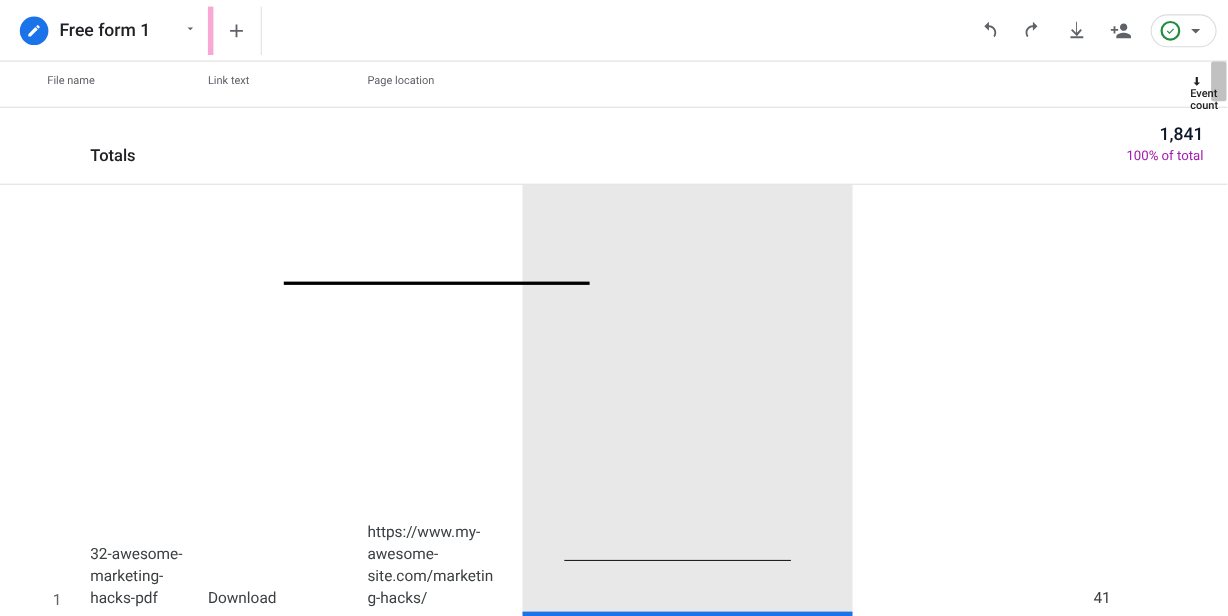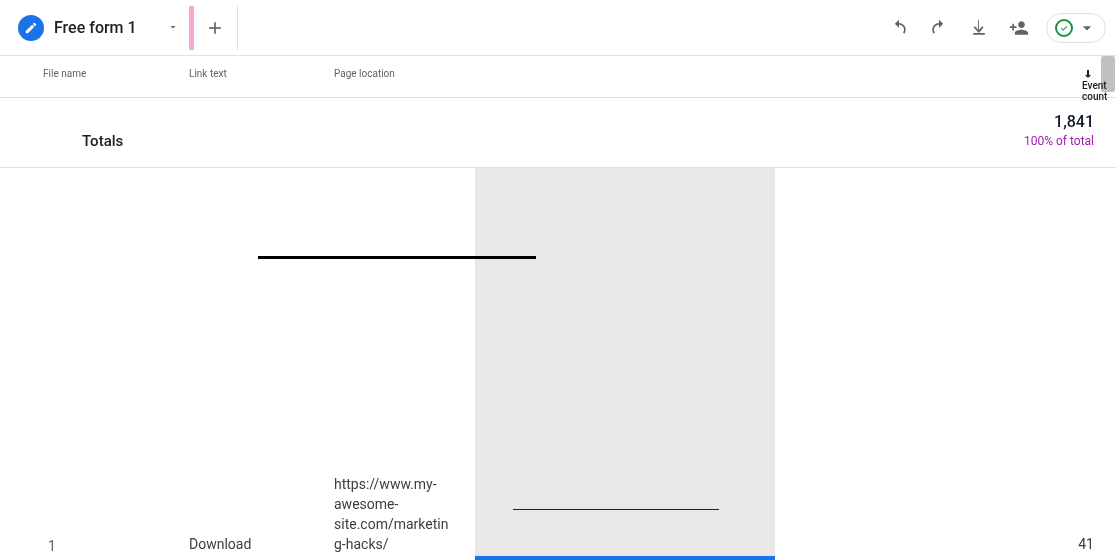--- a/index.html
+++ b/index.html
@@ -195,21 +195,21 @@
   }
   .row .cell {
     position: absolute;
     bottom: 0;
     line-height: 20px;
     word-break: break-word;
   }
   .cell-filename { left: 82px; width: 90px; }
   .cell-linktext { left: 189px; width: 120px; }
   .cell-pageloc  { left: 334px; width: 120px; }
-  .cell-value    { right: 22px; width: 100px; text-align: right; }
+  .cell-value    { right: 22px; width: 100px; }
 
   
   .scroll-knob {
     position: absolute;
     right: 1px;
     top: 56px;
     width: 14px;
     height: 36px;
     background: #c1c1c1;
     border-radius: 2px;
@@ -297,19 +297,20 @@
   </div>
 
   <div class="data-area">
     <div class="gray-block"></div>
     <div class="gray-underline"></div>
     <div class="blue-bottom"></div>
     <div class="lineover"></div>
 
     <div class="row">
       <span class="rownum">1</span>
+      <span class="cell cell-filename">32-awesome-marketing-hacks-pdf</span>
       <span class="cell cell-linktext">Download</span>
       <span class="cell cell-pageloc">https://www.my-awesome-site.com/marketing-hacks/</span>
       <span class="cell cell-value">41</span>
     </div>
   </div>
 
 </div>
 
 </body></html>

